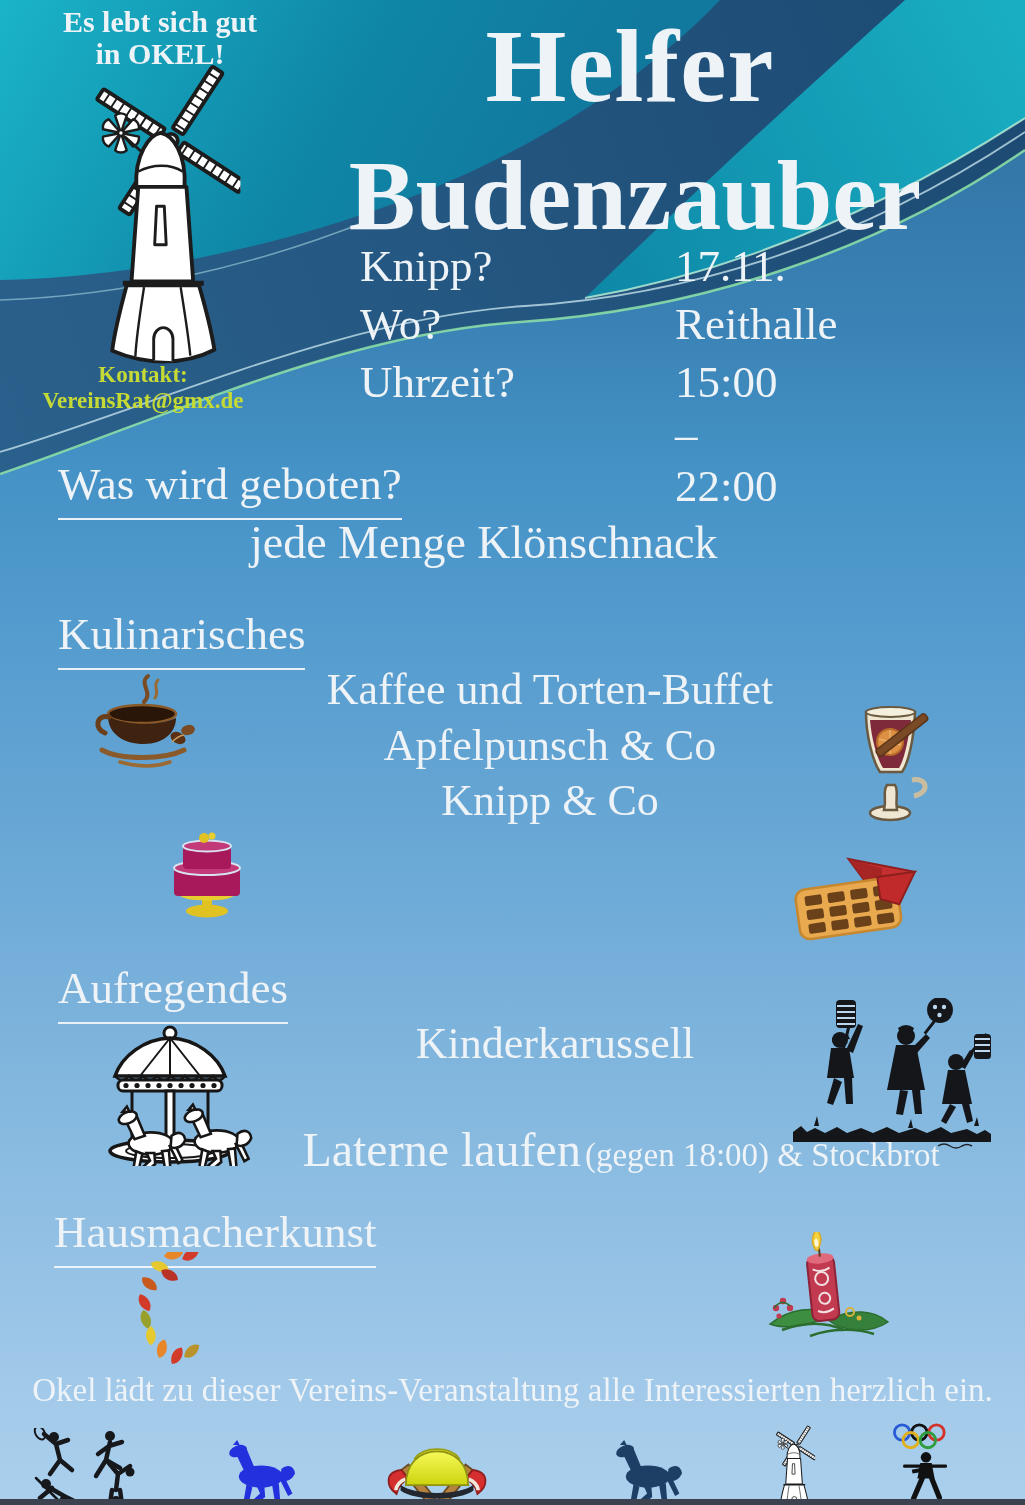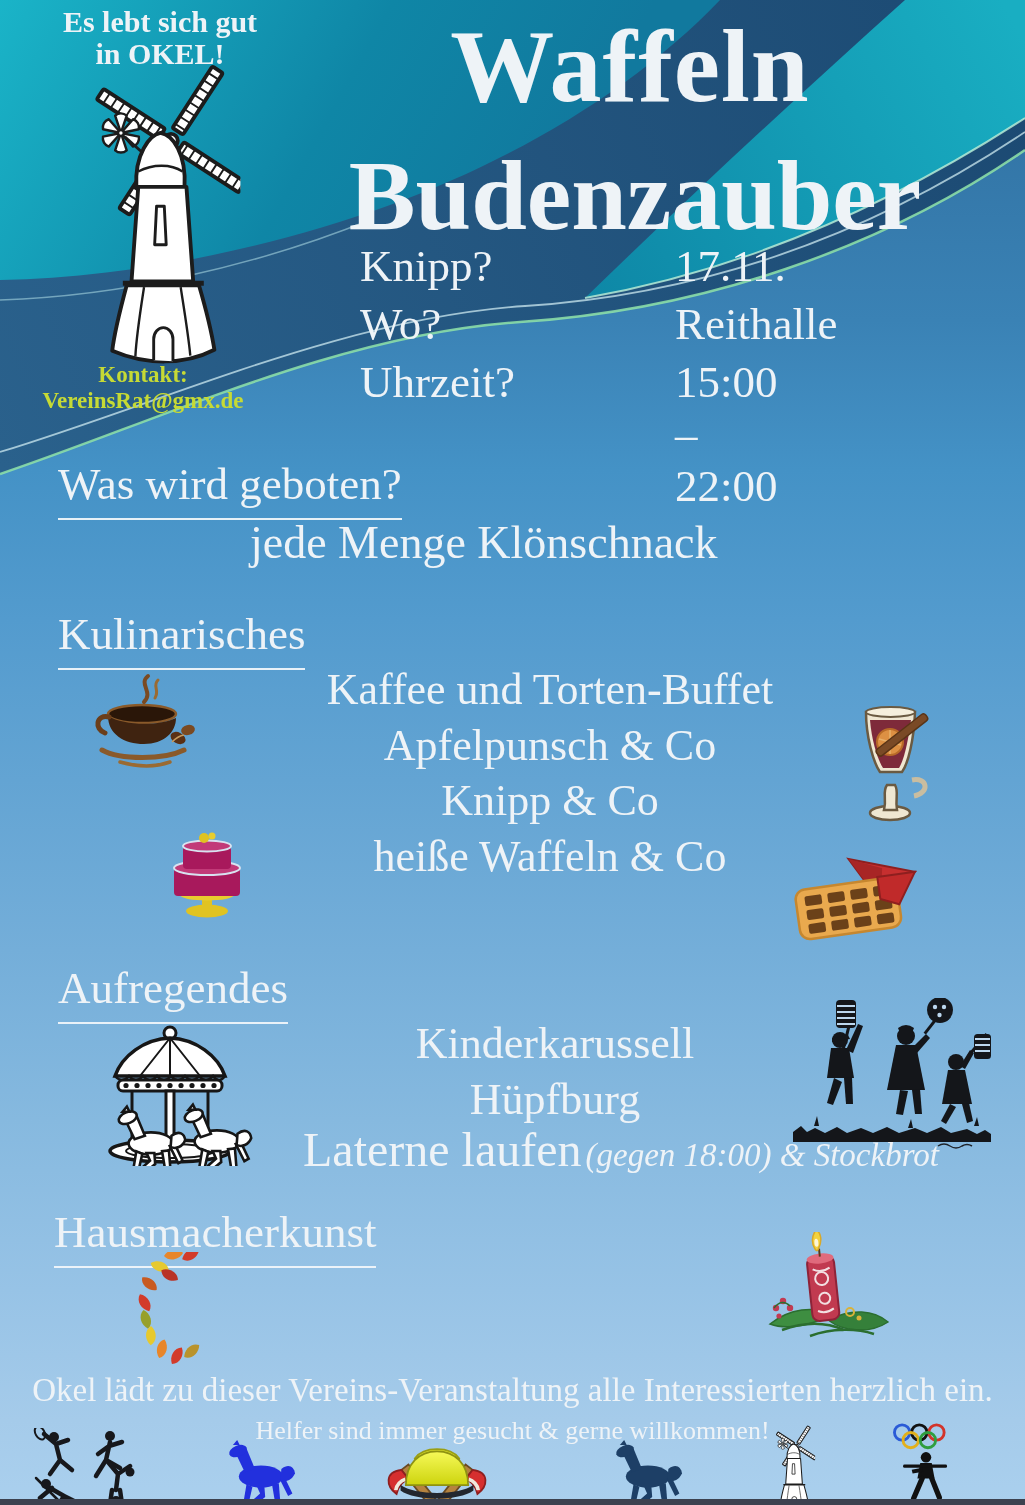--- a/index.html
+++ b/index.html
@@ -19,21 +19,21 @@
   #title2{left:300px;top:138px;width:670px;text-align:center;font-size:100px;font-weight:700;}
   .drow{height:58px;font-size:45px;}
   .dlab{position:absolute;left:360px;}
   .dval{position:absolute;left:675px;}
   .heading{font-size:45px;border-bottom:2.5px solid rgba(240,246,250,.95);padding-bottom:8px;display:inline-block;}
   #angebot-item{left:250px;top:516px;font-size:46px;}
   #kulinar-list{left:180px;top:662px;width:740px;text-align:center;font-size:44px;line-height:55.5px;}
   #aufregend-list{left:250px;top:1016px;width:610px;text-align:center;font-size:44px;line-height:55.5px;}
   #laterne{left:191px;top:1122px;width:860px;text-align:center;}
   #laterne .main{font-size:48px;}
-  #laterne .note{font-size:33px;font-style:italic;}
+  #laterne .note{font-size:33px;}
   #haus-item{left:200px;top:1258px;width:600px;text-align:center;font-size:45px;}
   #invite{left:0;top:1372px;width:1025px;text-align:center;font-size:33px;}
   #helpers{left:0;top:1416px;width:1025px;text-align:center;font-size:26px;}
   #bottom-strip{left:0;bottom:0;width:100%;height:6px;background:#3c4250;}
   svg{display:block;}
 </style>
 </head>
 <body>
 
 <div id="poster">
@@ -128,21 +128,21 @@
 
   <svg class="abs" style="left:76px;top:52px" width="165" height="318" viewBox="0 0 170 330">
     <use href="#windmill-sym"></use>
   </svg>
 
   <div id="contact" class="abs">
     <div class="l1">Kontakt:</div>
     <div class="l2">VereinsRat@gmx.de</div>
   </div>
 
-  <div id="title1" class="abs txt">Waffeln</div>
+  <div id="title1" class="abs txt">Helfer</div>
   <div id="title2" class="abs txt">Budenzauber</div>
 
   <div class="abs txt drow" style="top:240px">
     <span class="dlab">Knipp?</span>
     <span class="dval">17.11.</span>
   </div>
   <div class="abs txt drow" style="top:298px">
     <span class="dlab">Wo?</span>
     <span class="dval">Reithalle</span>
   </div>
@@ -156,21 +156,20 @@
   </div>
   <div id="angebot-item" class="abs txt">jede Menge Klönschnack</div>
 
   <div class="abs txt" style="left:58px;top:608px">
     <span class="heading">Kulinarisches</span>
   </div>
   <div id="kulinar-list" class="abs txt">
     <div>Kaffee und Torten-Buffet</div>
     <div>Apfelpunsch &amp; Co</div>
     <div>Knipp &amp; Co</div>
-    <div>heiße Waffeln &amp; Co</div>
   </div>
 
   <svg class="abs" style="left:90px;top:672px" width="108" height="100" viewBox="0 0 108 100">
     <path d="M58,4 C48,12 64,20 54,30" stroke="#7a4a22" stroke-width="4" fill="none" stroke-linecap="round"></path>
     <path d="M68,8 C62,14 70,18 65,26" stroke="#9a6a32" stroke-width="3" fill="none" stroke-linecap="round"></path>
     <ellipse cx="52" cy="42" rx="34" ry="9" fill="#2a1608" stroke="#8a5a2a" stroke-width="2.5"></ellipse>
     <path d="M18,44 C18,62 34,72 54,72 C74,72 86,60 86,46 C70,54 34,54 18,44 Z" fill="#3f2310"></path>
     <path d="M19,45 C6,42 4,57 15,61" stroke="#6b3e1a" stroke-width="5" fill="none" stroke-linecap="round"></path>
     <path d="M12,78 C30,88 74,88 94,78" stroke="#8a5a2a" stroke-width="5" fill="none" stroke-linecap="round"></path>
     <path d="M30,90 C48,95 66,95 80,90" stroke="#9a6a32" stroke-width="3.5" fill="none" stroke-linecap="round"></path>
@@ -228,21 +227,20 @@
       </g>
       <path d="M88,28 L126,28 L106,58 L88,50 Z" fill="#c02a2a" stroke="#8e1f1f" stroke-width="2"></path>
     </g>
   </svg>
 
   <div class="abs txt" style="left:58px;top:962px">
     <span class="heading">Aufregendes</span>
   </div>
   <div id="aufregend-list" class="abs txt">
     <div>Kinderkarussell</div>
-    <div>Hüpfburg</div>
   </div>
   <div id="laterne" class="abs txt">
     <span class="main">Laterne laufen</span>
     <span class="note">(gegen 18:00) &amp; Stockbrot</span>
   </div>
 
   <svg class="abs" style="left:88px;top:1024px" width="165" height="142" viewBox="0 0 165 142">
     <g stroke="#161616" fill="#ffffff">
       <circle cx="82" cy="9" r="6" stroke-width="3"></circle>
       <path d="M82,14 C56,15 34,32 27,52 L137,52 C130,32 108,15 82,14 Z" stroke-width="3.5"></path>
@@ -353,21 +351,20 @@
       <path d="M6,58 q8,4 16,-1 M5,16 q8,5 17,0" stroke="#f2dfe2" stroke-width="2" fill="none"></path>
       <line x1="13.5" y1="4" x2="13.5" y2="-4" stroke="#5a3a1a" stroke-width="2"></line>
       <path d="M13,-4 C18,-12 17,-20 12.5,-23 C8,-18 6,-10 9.5,-4 C10.8,-1.5 12,-1.5 13,-4 Z" fill="#f3d23e" stroke="#d9a92a" stroke-width="1.5"></path>
       <ellipse cx="11.5" cy="-10" rx="2" ry="4" fill="#fdf6d8"></ellipse>
     </g>
     <circle cx="88" cy="80" r="4" stroke="#d9b23a" stroke-width="2" fill="none"></circle>
     <circle cx="97" cy="86" r="2.5" fill="#d9b23a"></circle>
   </svg>
 
   <div id="invite" class="abs txt">Okel lädt zu dieser Vereins-Veranstaltung alle Interessierten herzlich ein.</div>
-  <div id="helpers" class="abs txt">Helfer sind immer gesucht &amp; gerne willkommen!</div>
 
   <svg class="abs" style="left:32px;top:1428px" width="120" height="78" viewBox="0 0 120 78">
     <g stroke="#17181c" stroke-width="4.5" stroke-linecap="round" fill="none">
       <ellipse cx="8" cy="5" rx="4.5" ry="7" stroke-width="2" transform="rotate(-30 8 5)"></ellipse>
       <path d="M24,16 L12,6 M24,16 L36,12 M24,16 L28,32 M28,32 L18,46 M28,32 L40,42"></path>
       <path d="M78,14 L74,32 M77,18 L66,26 M77,18 L90,14 M74,32 L88,40 M74,32 L64,48"></path>
       <path d="M18,60 L32,68 M20,60 L8,70 M32,68 L26,78 M32,68 L44,74"></path>
       <path d="M4,50 L28,74" stroke-width="2.5"></path>
       <path d="M78,76 L80,62 M90,76 L88,62 M84,62 L86,46 M86,46 L76,34 M86,46 L98,38"></path>
     </g>

